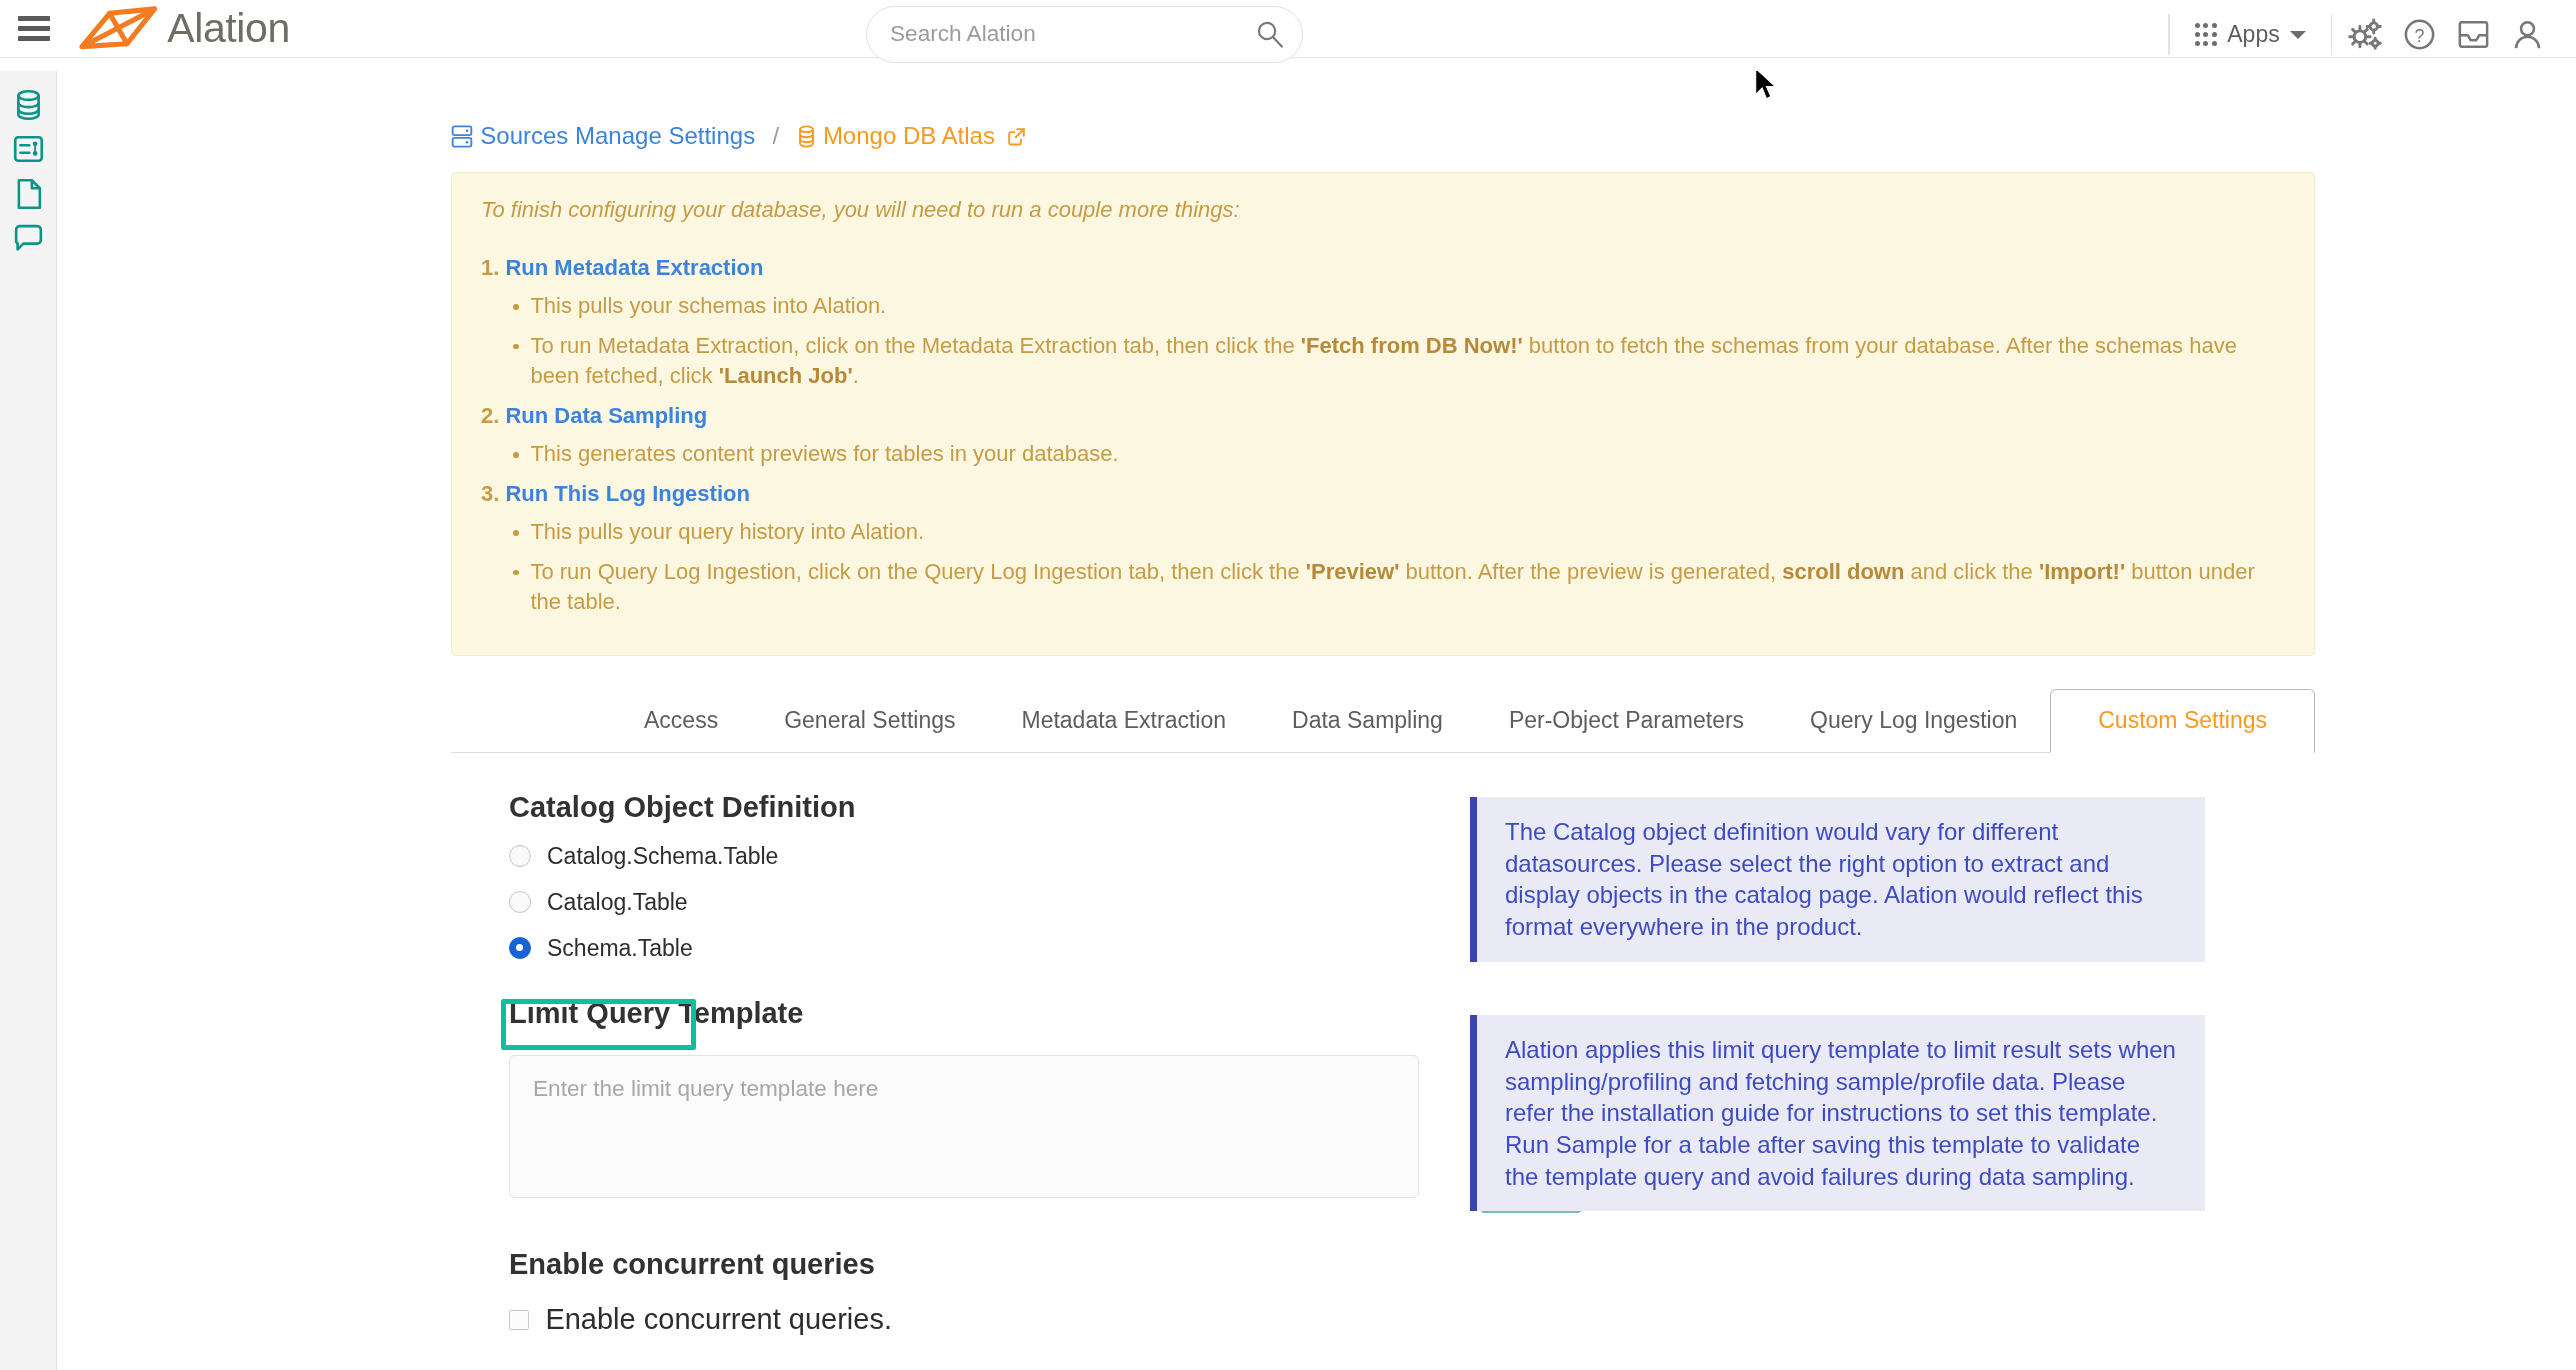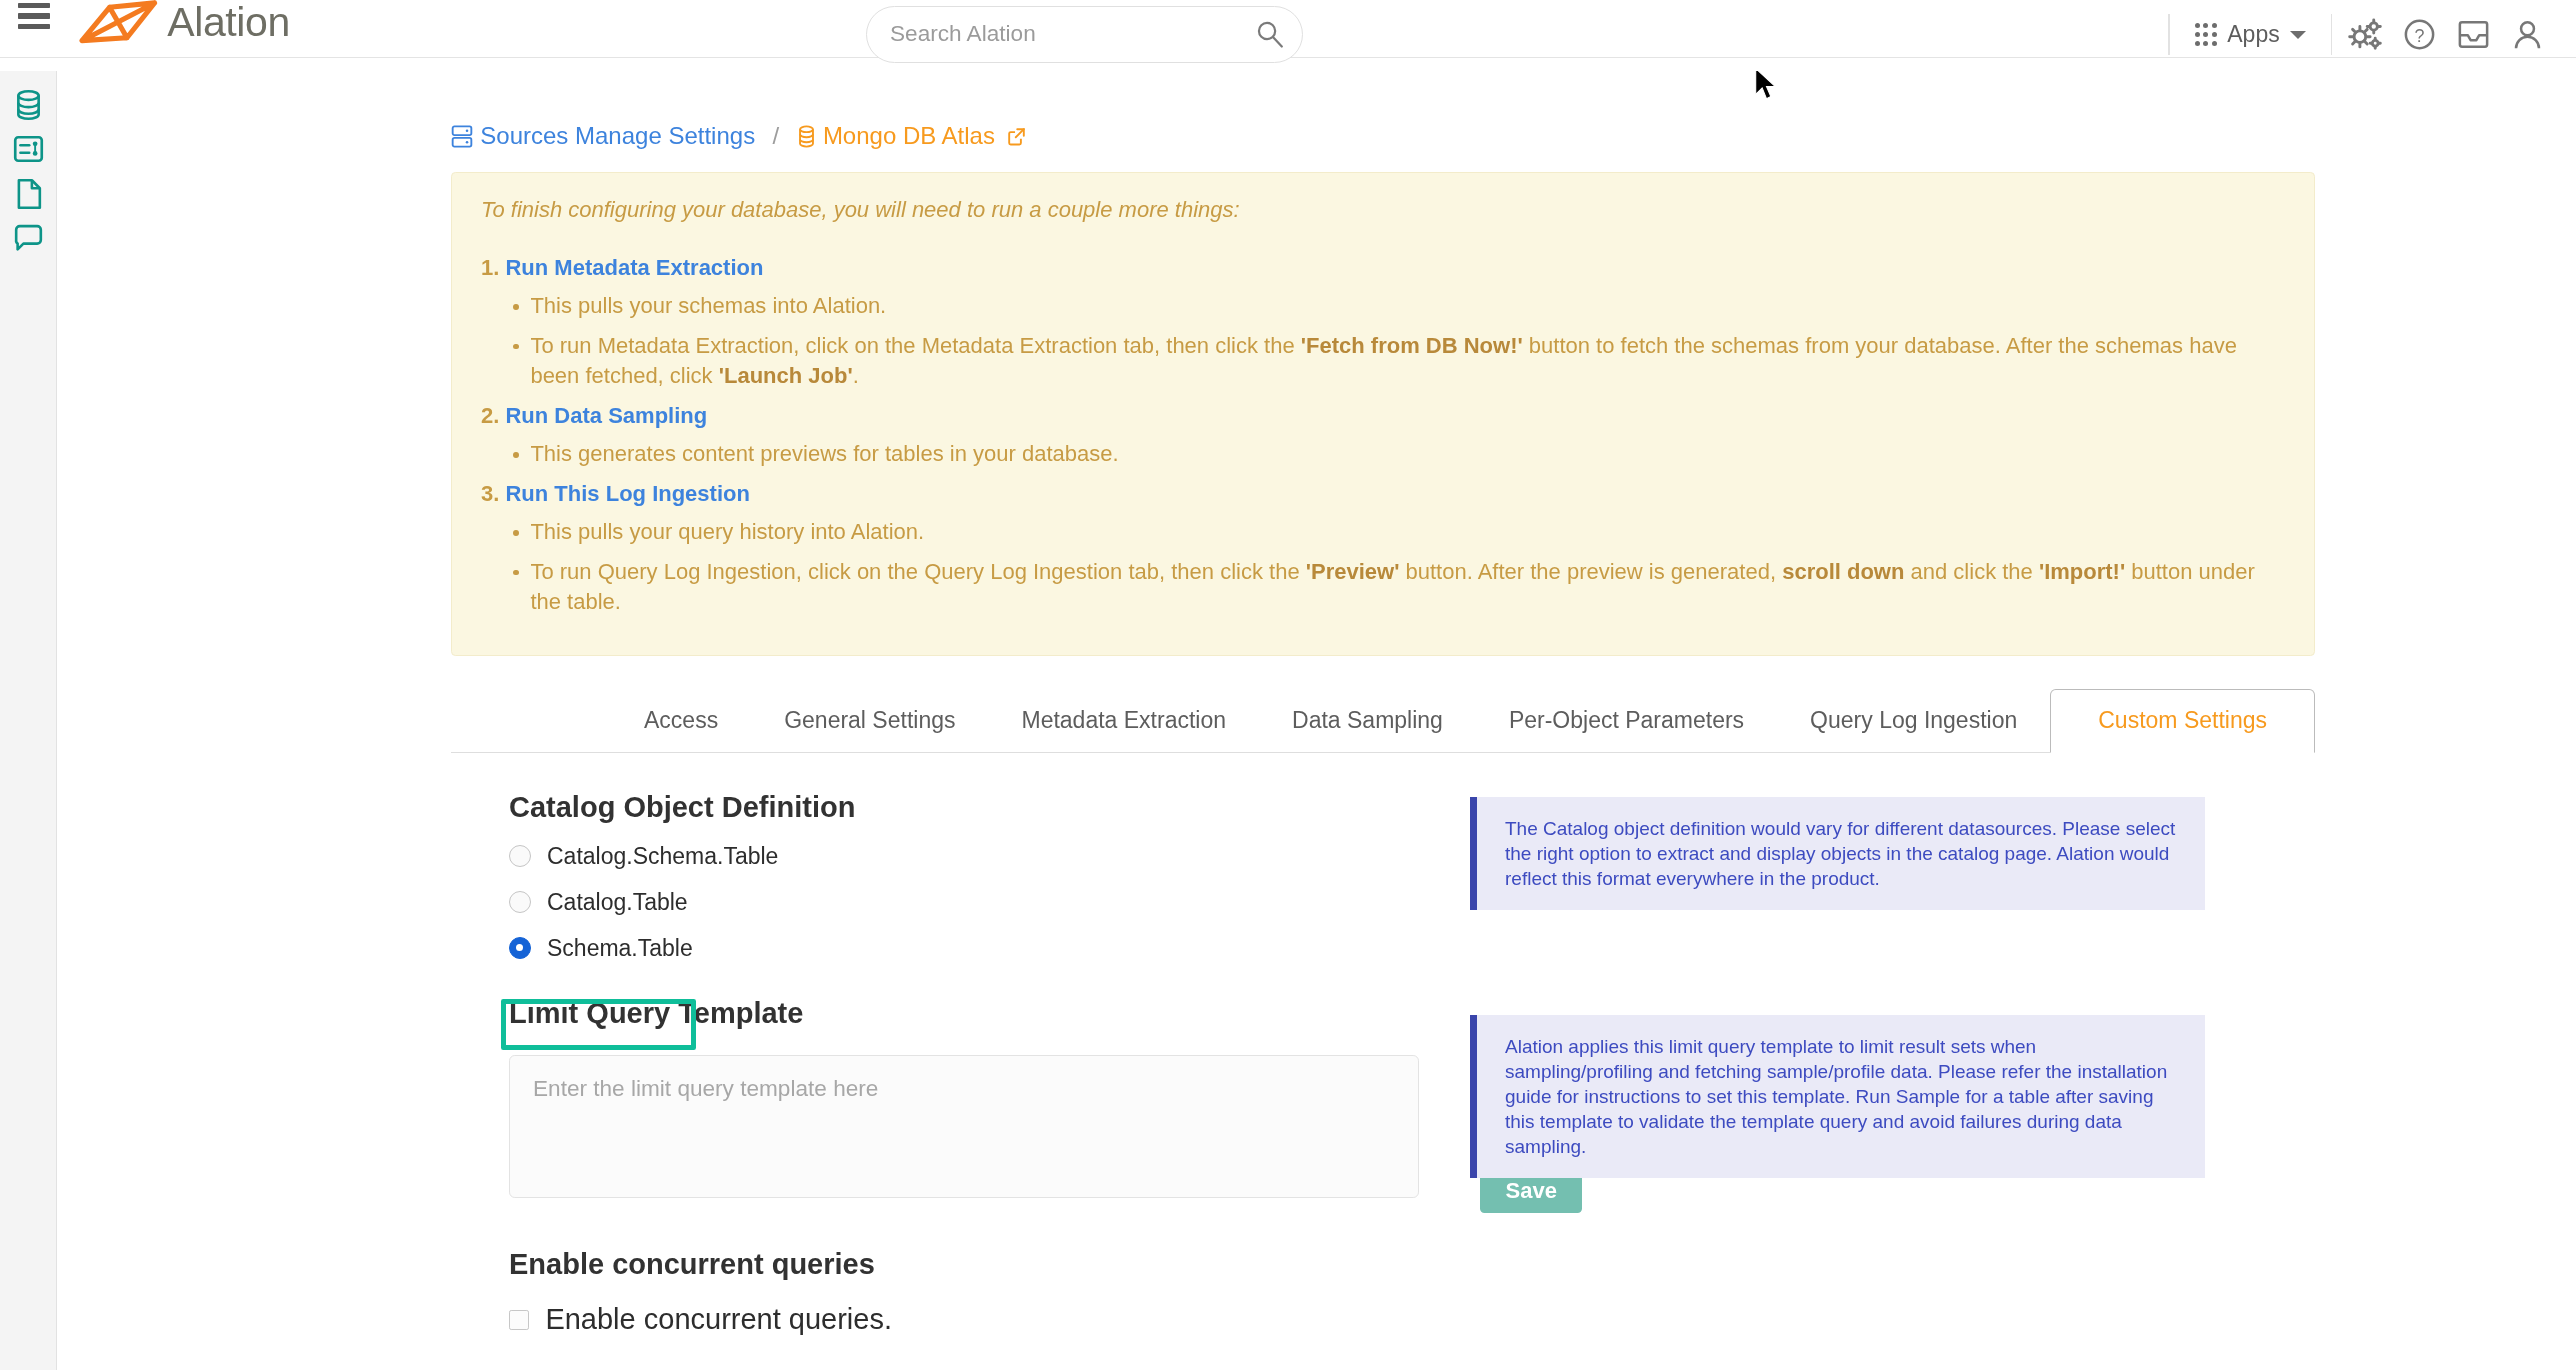--- a/index.html
+++ b/index.html
@@ -15,21 +15,21 @@
 
   
   .topbar {
     position: absolute;
     top: 0; left: 0;
     width: 2576px;
     height: 58px;
     background: #ffffff;
     border-bottom: 1.5px solid #e4e4e4;
     display: flex;
-    align-items: flex-start;
+    align-items: center;
   }
 
   .hamburger {
     margin-left: 17.5px;
     width: 32px;
     height: 32px;
     display: flex;
     flex-direction: column;
     justify-content: center;
     gap: 5.1px;
@@ -397,21 +397,21 @@
     background: #fcfcfc;
     flex: none;
   }
 
   
   .callout {
     position: absolute;
     background: #eaeaf7;
     border-left: 7.3px solid #3a45ab;
     color: #3d4bc0;
-    font-size: 19px;
+    font-size: 24px;
     line-height: 1.32;
     padding: 19px 25px 19px 28px;
     width: 735px;
   }
   #callout-catalog { left: 1019px; top: 44px; }
   #callout-limit   { left: 1019px; top: 262px; }
 
   
   .cursor {
     position: absolute;

